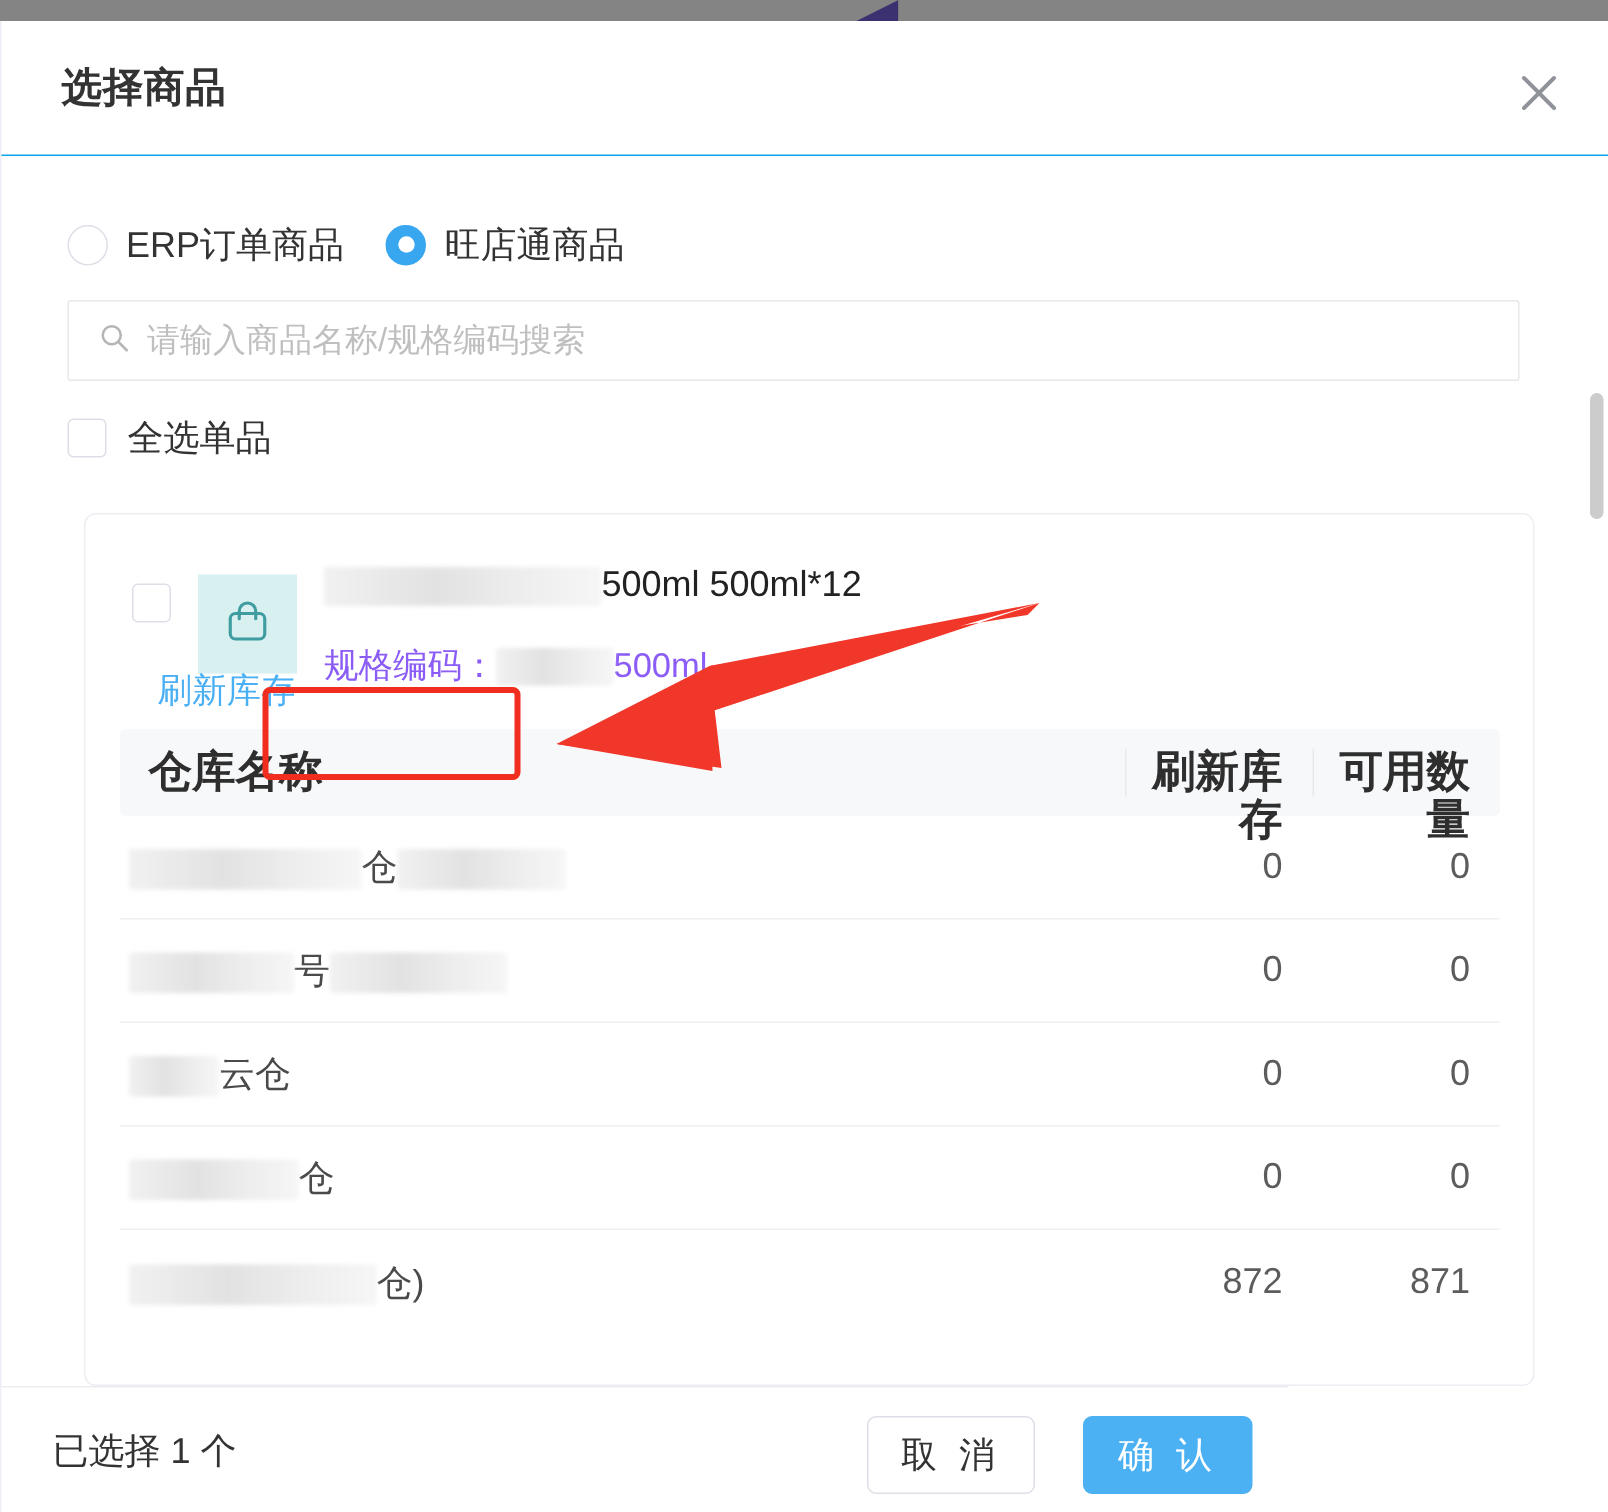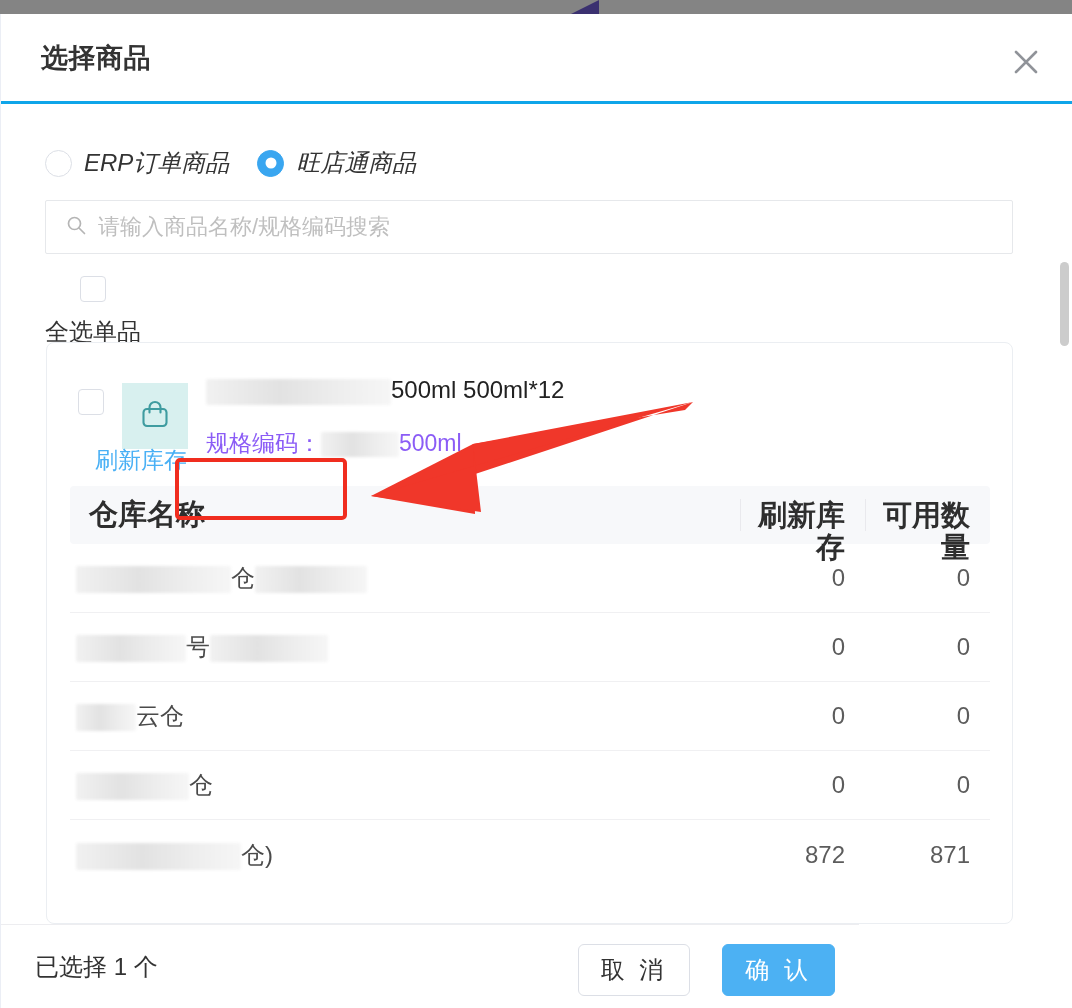--- a/index.html
+++ b/index.html
@@ -45,21 +45,21 @@
     top: 14px;
     width: 1072px;
     height: 994px;
     background: #ffffff;
     box-sizing: border-box;
     border-left: 1px solid #ebeef5;
   }
   .modal-header {
     position: relative;
     height: 90px;
-    border-bottom: 3px solid #0ea5e9;
+    border-bottom: 1px solid #0ea5e9;
     box-sizing: border-box;
   }
   .modal-title {
     position: absolute;
     left: 40px;
     top: 26px;
     font-size: 27px;
     font-weight: bold;
     color: #333333;
     letter-spacing: 0.5px;
@@ -117,21 +117,20 @@
     position: absolute;
     left: 50%; top: 50%;
     transform: translate(-50%, -50%);
     width: 11px; height: 11px;
     border-radius: 50%;
     background: #ffffff;
   }
   .radio-label {
     font-size: 24px;
     color: #333333;
-    font-style: italic;
   }
 
   
   .search-box {
     position: absolute;
     left: 44px;
     top: 96px;
     width: 968px;
     height: 54px;
     border: 1px solid #e6e8eb;
@@ -152,40 +151,39 @@
 
   
   .selectall-row {
     position: absolute;
     left: 44px;
     top: 172px;
     display: flex;
     align-items: center;
     gap: 14px;
     cursor: pointer;
-    flex-direction: column;
   }
   .cbx {
     width: 26px;
     height: 26px;
     border: 1px solid #dcdfe6;
     border-radius: 4px;
     background: #fff;
     box-sizing: border-box;
     flex: none;
   }
   .selectall-label {
     font-size: 24px;
     color: #333333;
   }
 
   
   .product-card {
     position: absolute;
-    left: 45px;
+    left: 55px;
     top: 238px;
     width: 967px;
     height: 582px;
     border: 1px solid #ebeef2;
     border-radius: 8px;
     box-sizing: border-box;
     background: #ffffff;
     overflow: hidden;
   }
   .product-head {

